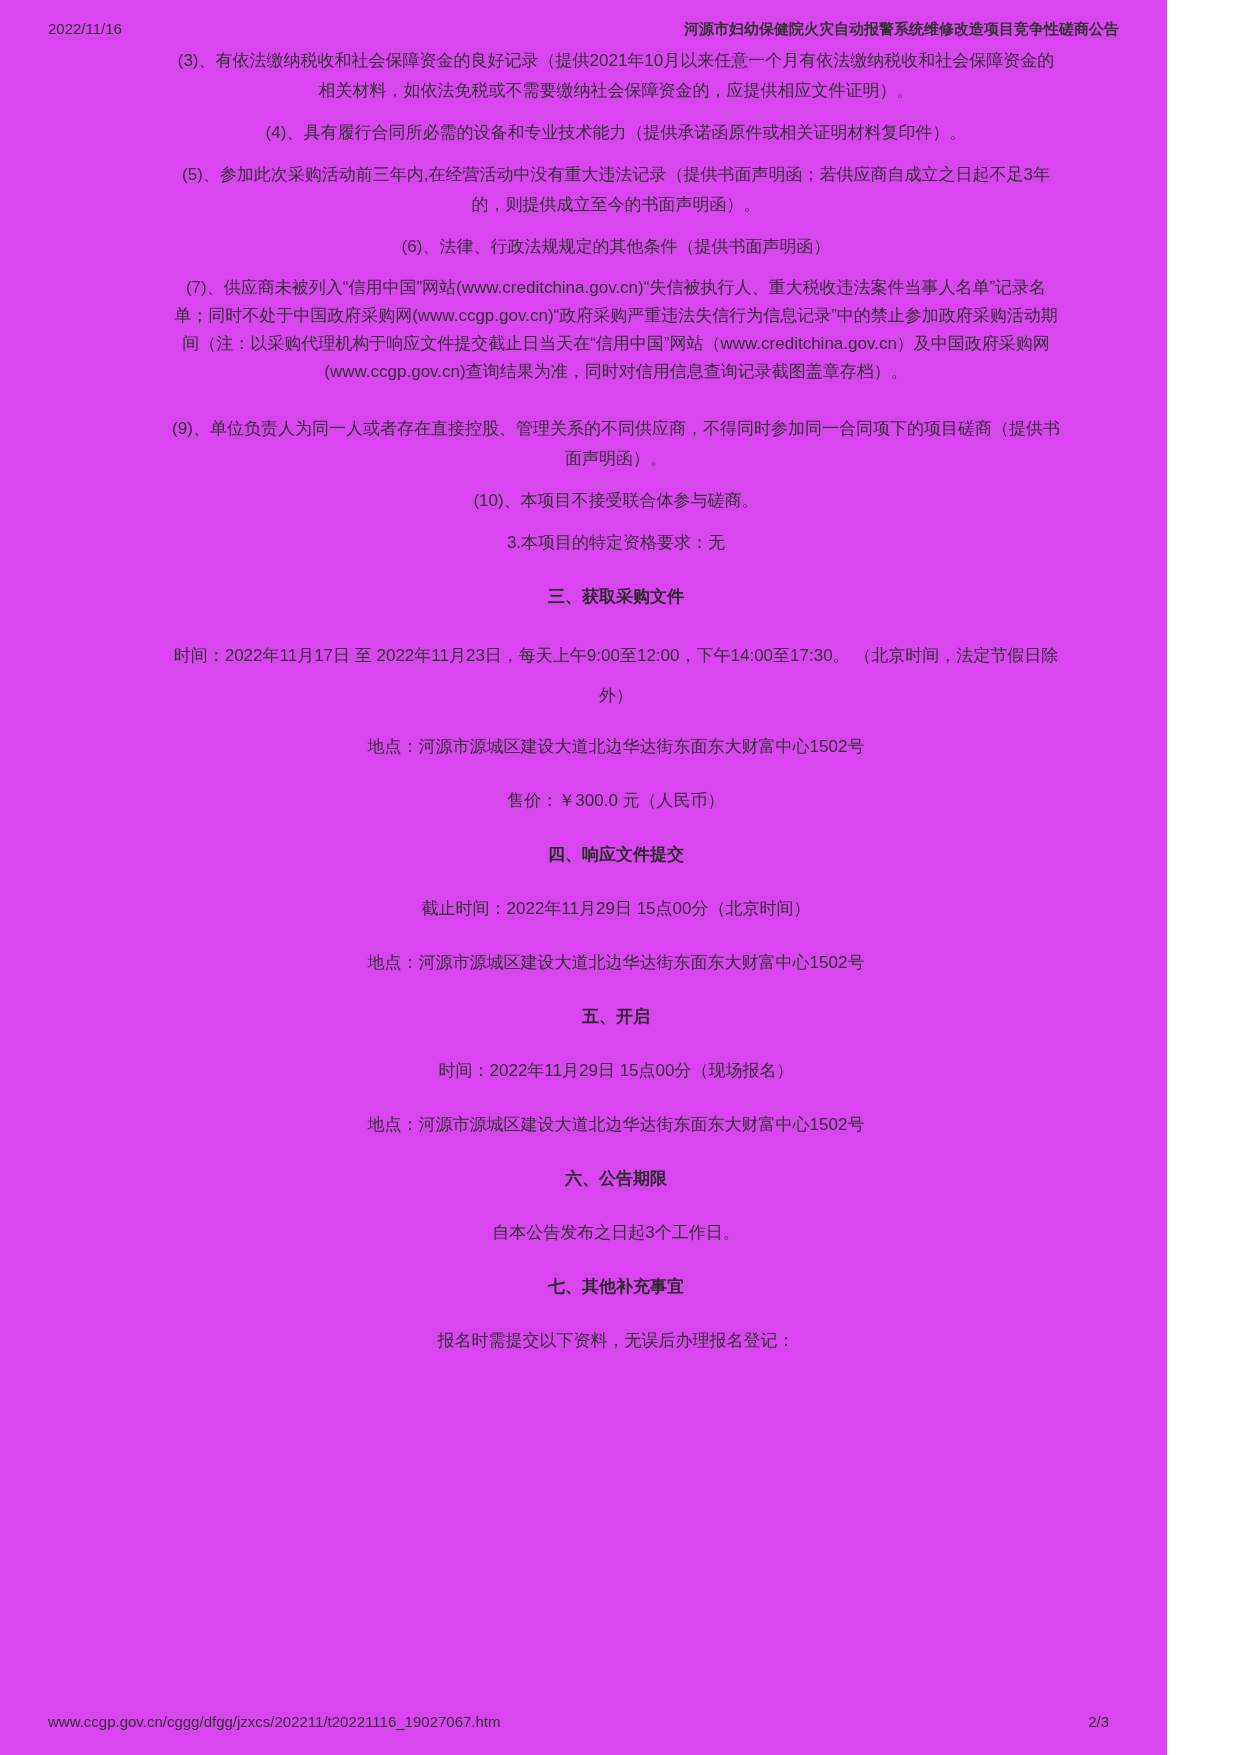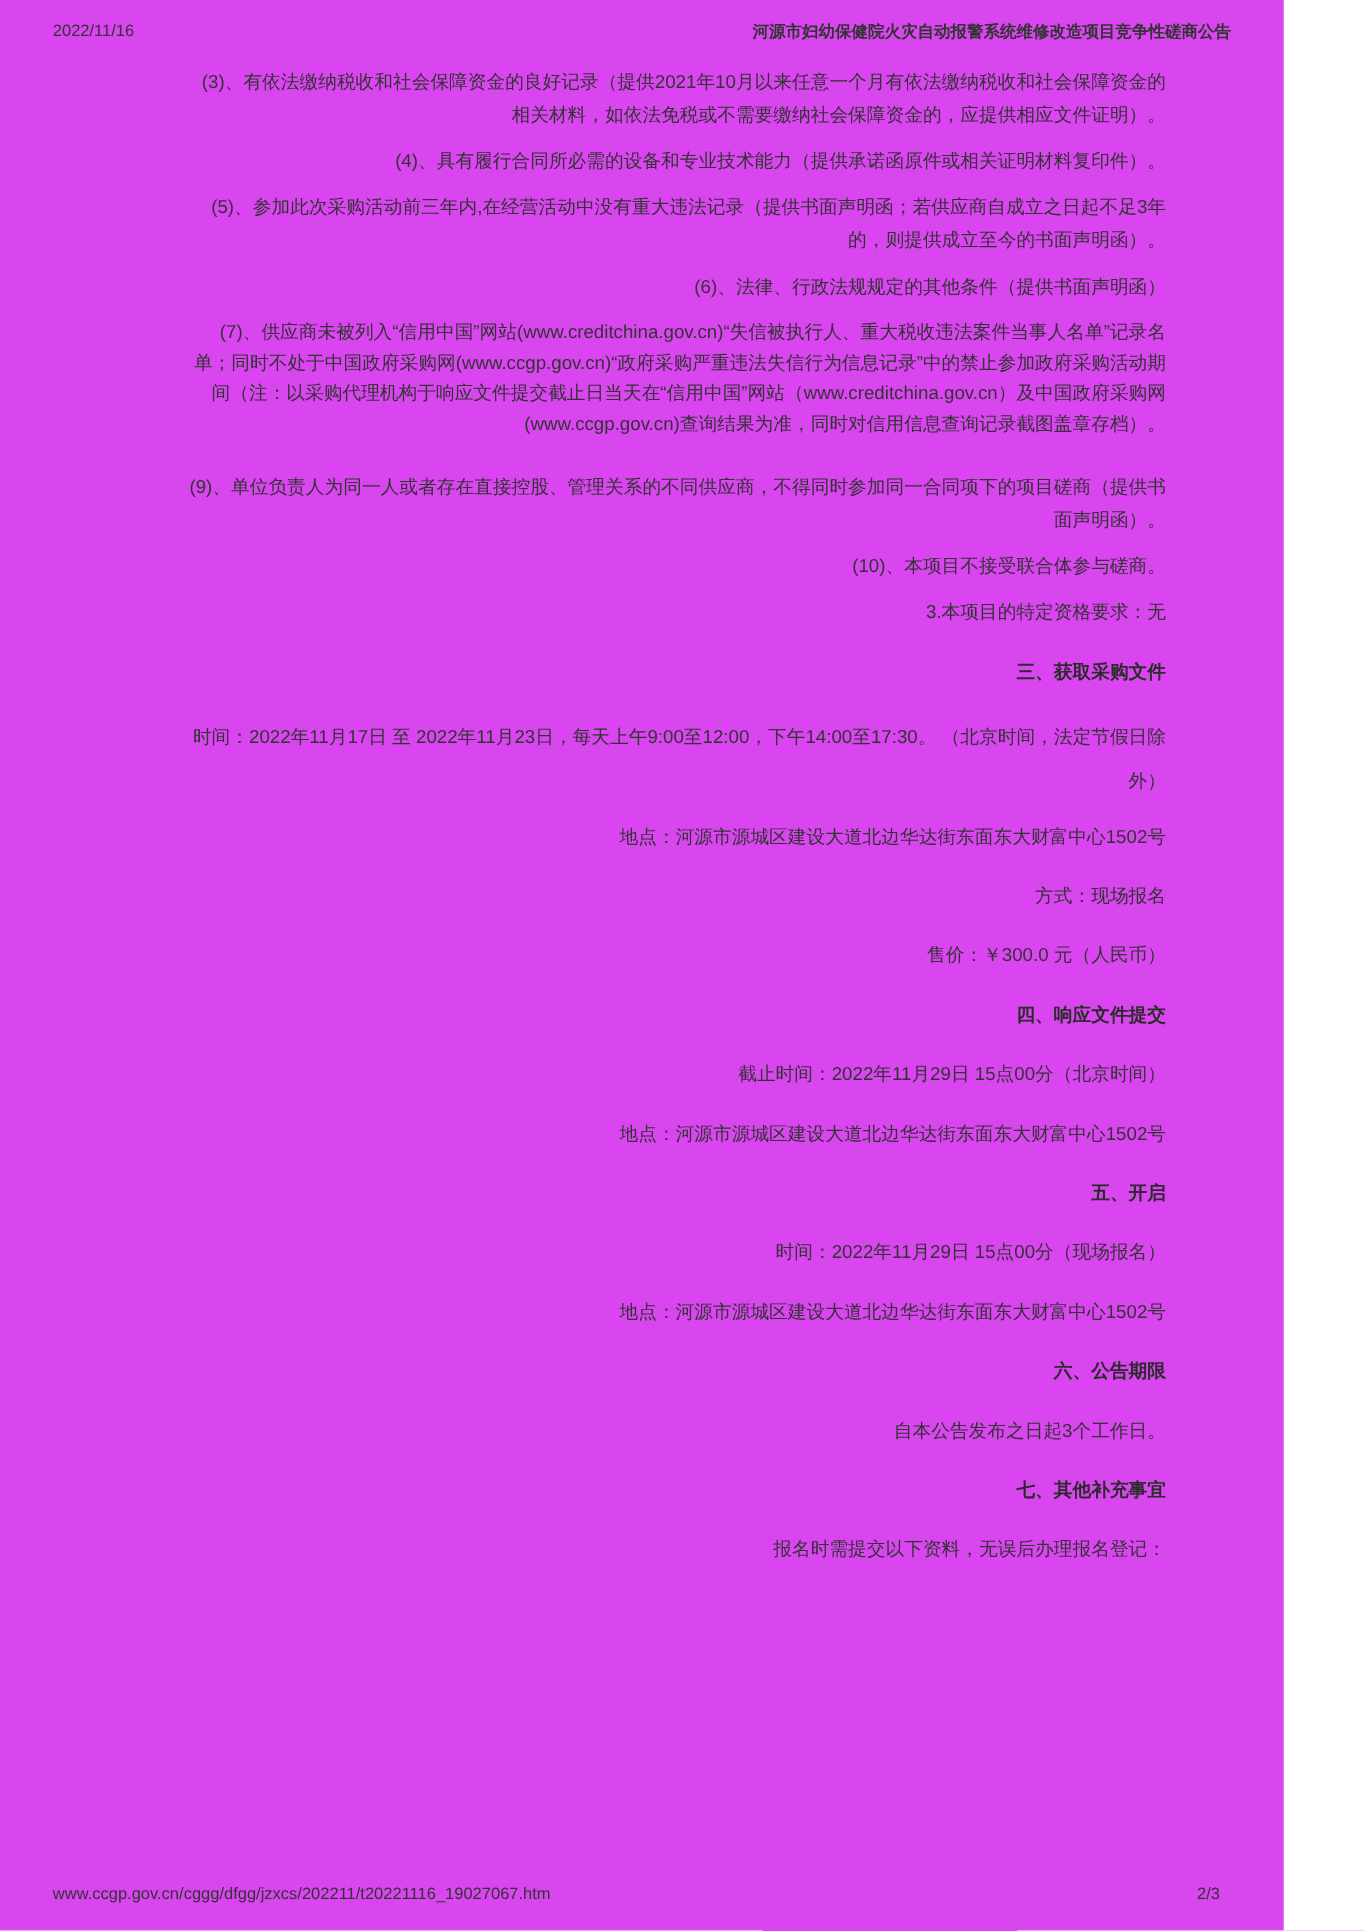--- a/index.html
+++ b/index.html
@@ -20,23 +20,23 @@
     height:20px;
     font-size:15px; color:#333333;
   }
   .print-date{ position:absolute; left:0; top:0; white-space:nowrap; }
   .print-title{
     position:absolute; left:0; right:0; top:0;
     text-align:right; font-weight:600; white-space:nowrap;
   }
   
   .doc-body{
-    position:absolute; left:172px; top:60px; width:888px;
+    position:absolute; left:172px; top:46px; width:888px;
     font-size:17px; line-height:30px; color:#333333;
-    text-align:right;
+    text-align:center;
     word-break:break-word;
   }
   .doc-body p{ margin:0 0 24px 0; }
   .doc-body p.list{ margin-bottom:12px; }
   .doc-body p.tight{ line-height:28px; margin-bottom:28px; }
   .doc-body p.wide{ line-height:40px; margin-bottom:16px; }
   .doc-body h3{
     font-size:17px; line-height:30px; font-weight:bold;
     color:#2b2b2b; margin:0 0 24px 0;
   }
@@ -63,21 +63,20 @@
       <p class="list">(4)、具有履行合同所必需的设备和专业技术能力（提供承诺函原件或相关证明材料复印件）。</p>
       <p class="list">(5)、参加此次采购活动前三年内,在经营活动中没有重大违法记录（提供书面声明函；若供应商自成立之日起不足3年的，则提供成立至今的书面声明函）。</p>
       <p class="list">(6)、法律、行政法规规定的其他条件（提供书面声明函）</p>
       <p class="tight">(7)、供应商未被列入“信用中国”网站(www.creditchina.gov.cn)“失信被执行人、重大税收违法案件当事人名单”记录名单；同时不处于中国政府采购网(www.ccgp.gov.cn)“政府采购严重违法失信行为信息记录”中的禁止参加政府采购活动期间（注：以采购代理机构于响应文件提交截止日当天在“信用中国”网站（www.creditchina.gov.cn）及中国政府采购网(www.ccgp.gov.cn)查询结果为准，同时对信用信息查询记录截图盖章存档）。</p>
       <p class="list">(9)、单位负责人为同一人或者存在直接控股、管理关系的不同供应商，不得同时参加同一合同项下的项目磋商（提供书面声明函）。</p>
       <p class="list">(10)、本项目不接受联合体参与磋商。</p>
       <p class="text">3.本项目的特定资格要求：无</p>
       <h3>三、获取采购文件</h3>
       <p class="wide">时间：2022年11月17日  至 2022年11月23日，每天上午9:00至12:00，下午14:00至17:30。 （北京时间，法定节假日除外）</p>
       <p class="text">地点：河源市源城区建设大道北边华达街东面东大财富中心1502号</p>
-      <p class="text">方式：现场报名</p>
       <p class="text">售价：￥300.0 元（人民币）</p>
       <h3>四、响应文件提交</h3>
       <p class="text">截止时间：2022年11月29日 15点00分（北京时间）</p>
       <p class="text">地点：河源市源城区建设大道北边华达街东面东大财富中心1502号</p>
       <h3>五、开启</h3>
       <p class="text">时间：2022年11月29日 15点00分（现场报名）</p>
       <p class="text">地点：河源市源城区建设大道北边华达街东面东大财富中心1502号</p>
       <h3>六、公告期限</h3>
       <p class="text">自本公告发布之日起3个工作日。</p>
       <h3>七、其他补充事宜</h3>

